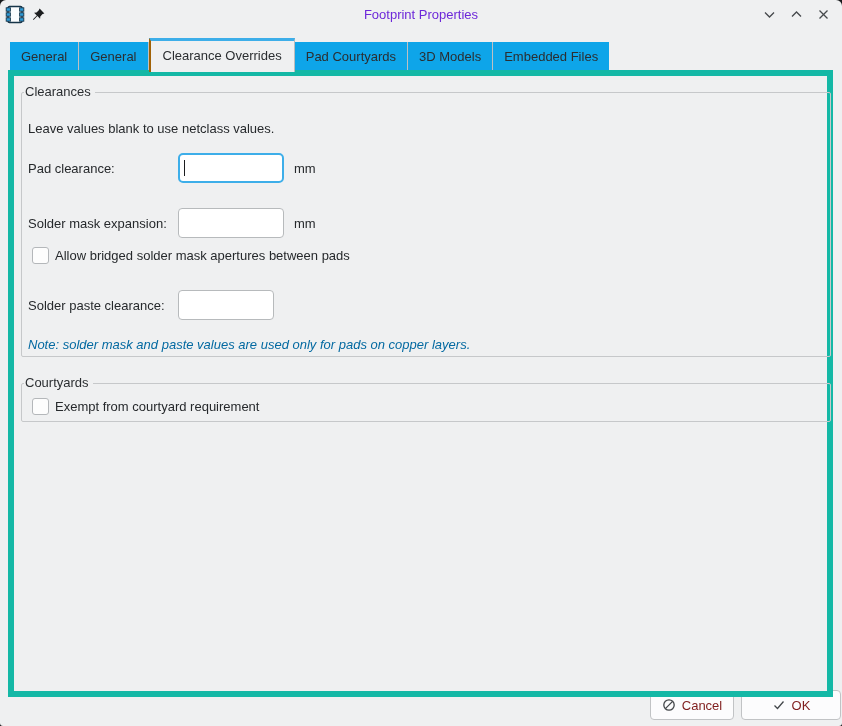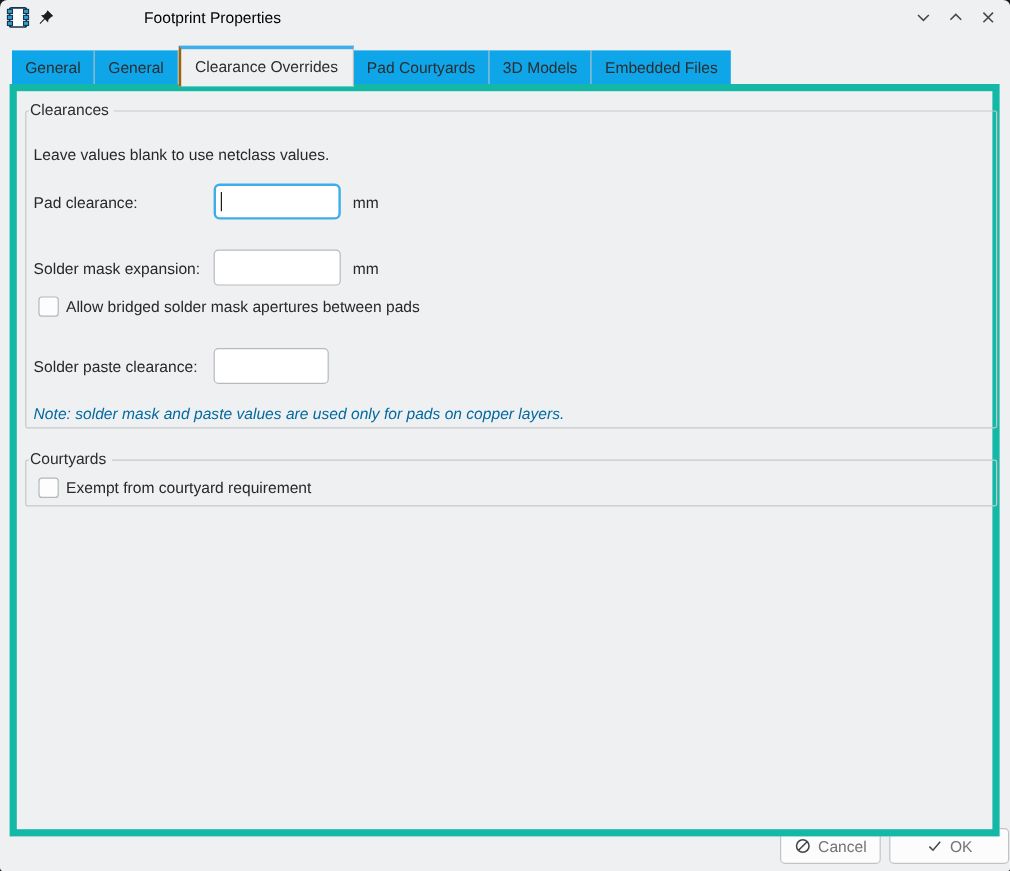--- a/index.html
+++ b/index.html
@@ -15,21 +15,21 @@
     background:#eff0f1;
     border-radius:6px 6px 3px 3px;
     overflow:hidden;
   }
   
   .titlebar{position:absolute;left:0;top:0;right:0;height:30px;}
   .app-icon{position:absolute;left:5px;top:5px;width:20px;height:19px;}
   .pin-icon{position:absolute;left:32px;top:8px;width:13px;height:13px;cursor:pointer;}
   .window-title{
     position:absolute;left:120px;right:120px;top:7px;
-    text-align:left;font-size:13px;color:#000000;
+    text-align:center;font-size:13px;color:#6d28d9;
   }
   .win-controls{position:absolute;right:12px;top:8px;display:flex;gap:14px;align-items:center;}
   .win-btn{width:13px;height:13px;display:flex;align-items:center;justify-content:center;cursor:pointer;}
   
   .tabbar{
     position:absolute;left:10px;top:38px;height:32px;
     display:flex;align-items:flex-end;z-index:3;
   }
   .tab{
     height:28px;padding:0 11px;
@@ -85,21 +85,21 @@
     border:1px solid #b4b7ba;border-radius:3px;background:#fdfdfd;
     cursor:pointer;
   }
   .cb-label{position:absolute;cursor:pointer;white-space:nowrap;}
   .note{position:absolute;font-style:italic;color:#0369a1;}
   
   .btn{
     position:absolute;height:30px;box-sizing:border-box;
     display:flex;align-items:center;justify-content:center;gap:6px;
     background:#fcfcfd;border:1px solid #c1c3c5;border-radius:4px;
-    font-family:"Liberation Sans", sans-serif;font-size:13px;color:#737373;
+    font-family:"Liberation Sans", sans-serif;font-size:13px;color:#7f1d1d;
     cursor:pointer;padding:0 10px;
   }
   .btn-cancel{left:650px;top:690px;width:84px;}
   .btn-ok{left:741px;top:690px;width:100px;}
   svg{display:block;}
 </style>
 </head>
 <body>
 
 <div class="window">

